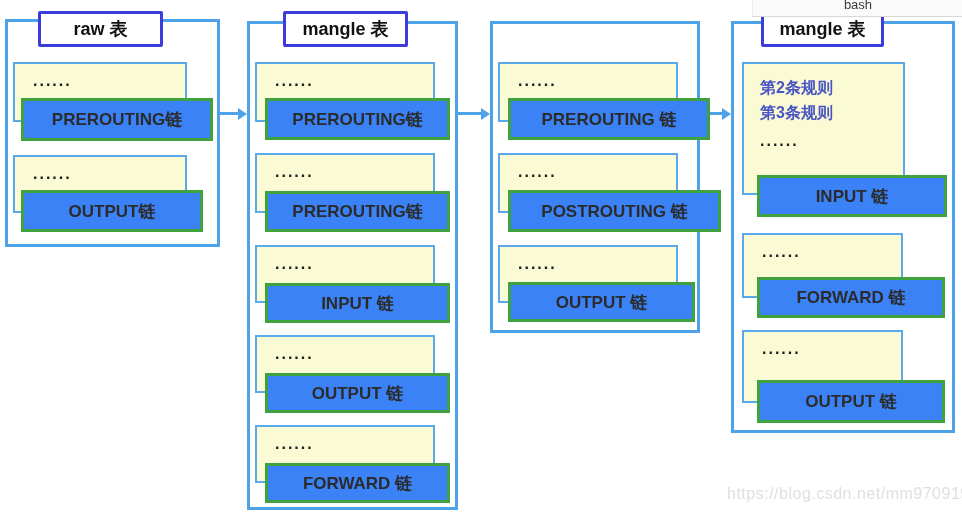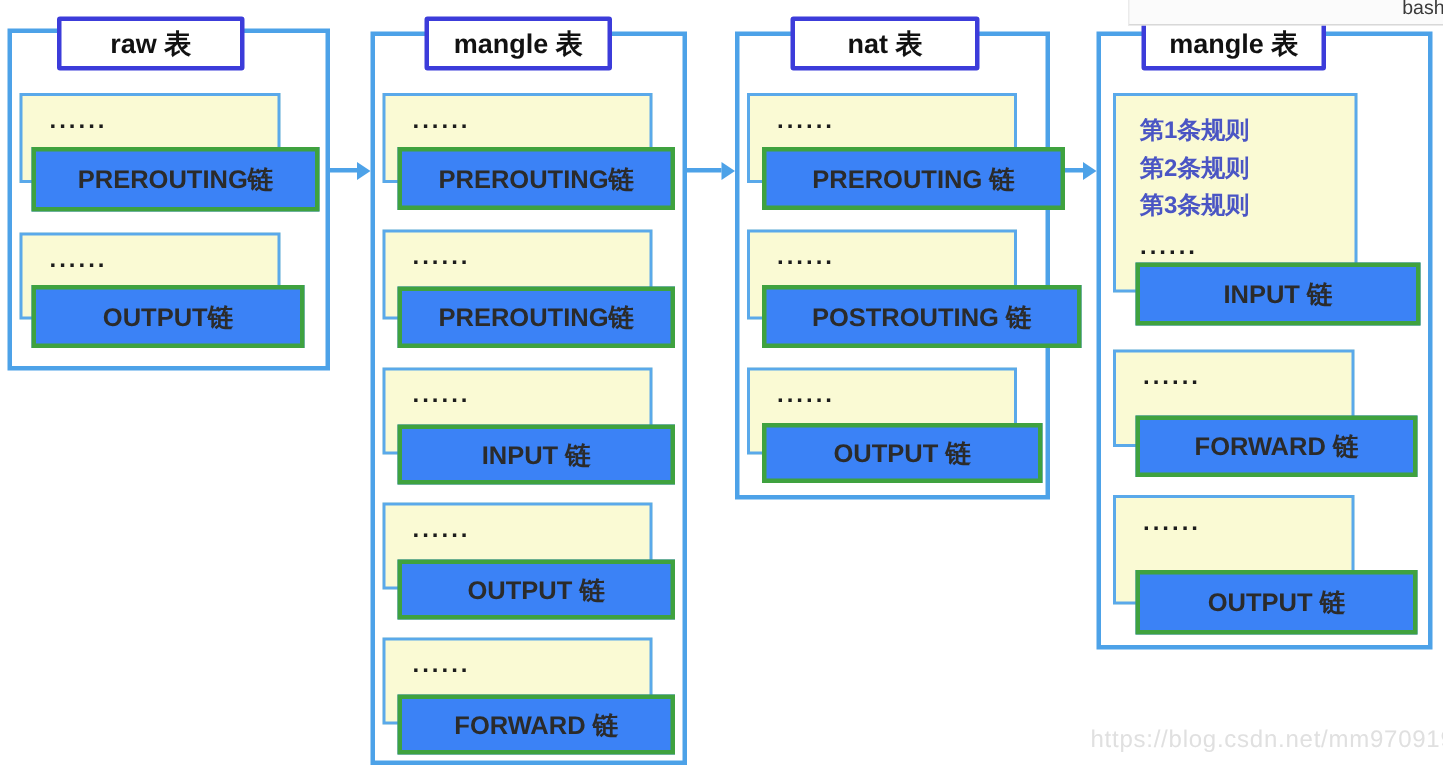--- a/index.html
+++ b/index.html
@@ -33,21 +33,21 @@
   }
   .arrow-line{position:absolute;height:3px;background:#4da2e8;z-index:1;}
   .arrow-head{
     position:absolute;width:0;height:0;z-index:1;
     border-top:6px solid transparent;border-bottom:6px solid transparent;
     border-left:9px solid #4da2e8;
   }
   .code-header{
     position:absolute;left:752px;top:0;width:210px;height:16px;
     background:#fbfbfb;border-bottom:1px solid #d8d8d8;border-left:1px solid #ebebeb;
-    display:flex;justify-content:flex-end;overflow:hidden;z-index:6;
+    display:flex;justify-content:center;overflow:hidden;z-index:6;
   }
   .code-header span{font-size:13px;color:#3a3a3a;margin-top:-3px;}
   .watermark{
     position:absolute;left:727px;top:485px;font-size:16px;color:#e0e0e0;
     letter-spacing:0.5px;z-index:6;white-space:nowrap;
   }
 </style>
 </head>
 <body>
 
@@ -106,23 +106,20 @@
   </div>
 
   <div class="note" style="left:255px;top:425px;width:180px;height:58px">
     <span class="dots">......</span>
   </div>
   <div class="chain" style="left:265px;top:463px;width:185px;height:40px">
     <span>FORWARD 链</span>
   </div>
 
   <div class="tbl" style="left:490px;top:21px;width:210px;height:312px"></div>
-  <div class="ttl" style="left:527px;top:11px;width:126px;height:36px">
-    <span>nat 表</span>
-  </div>
 
   <div class="note" style="left:498px;top:62px;width:180px;height:60px">
     <span class="dots">......</span>
   </div>
   <div class="chain" style="left:508px;top:98px;width:202px;height:42px">
     <span>PREROUTING 链</span>
   </div>
 
   <div class="note" style="left:498px;top:153px;width:180px;height:60px">
     <span class="dots">......</span>
@@ -137,21 +134,20 @@
   <div class="chain" style="left:508px;top:282px;width:187px;height:40px">
     <span>OUTPUT 链</span>
   </div>
 
   <div class="tbl" style="left:731px;top:21px;width:224px;height:412px"></div>
   <div class="ttl" style="left:761px;top:11px;width:123px;height:36px">
     <span>mangle 表</span>
   </div>
 
   <div class="note rules" style="left:742px;top:62px;width:163px;height:133px">
-    <div class="rule">第1条规则</div>
     <div class="rule">第2条规则</div>
     <div class="rule">第3条规则</div>
     <span class="dots">......</span>
   </div>
   <div class="chain" style="left:757px;top:175px;width:190px;height:42px">
     <span>INPUT 链</span>
   </div>
 
   <div class="note" style="left:742px;top:233px;width:161px;height:65px">
     <span class="dots">......</span>

